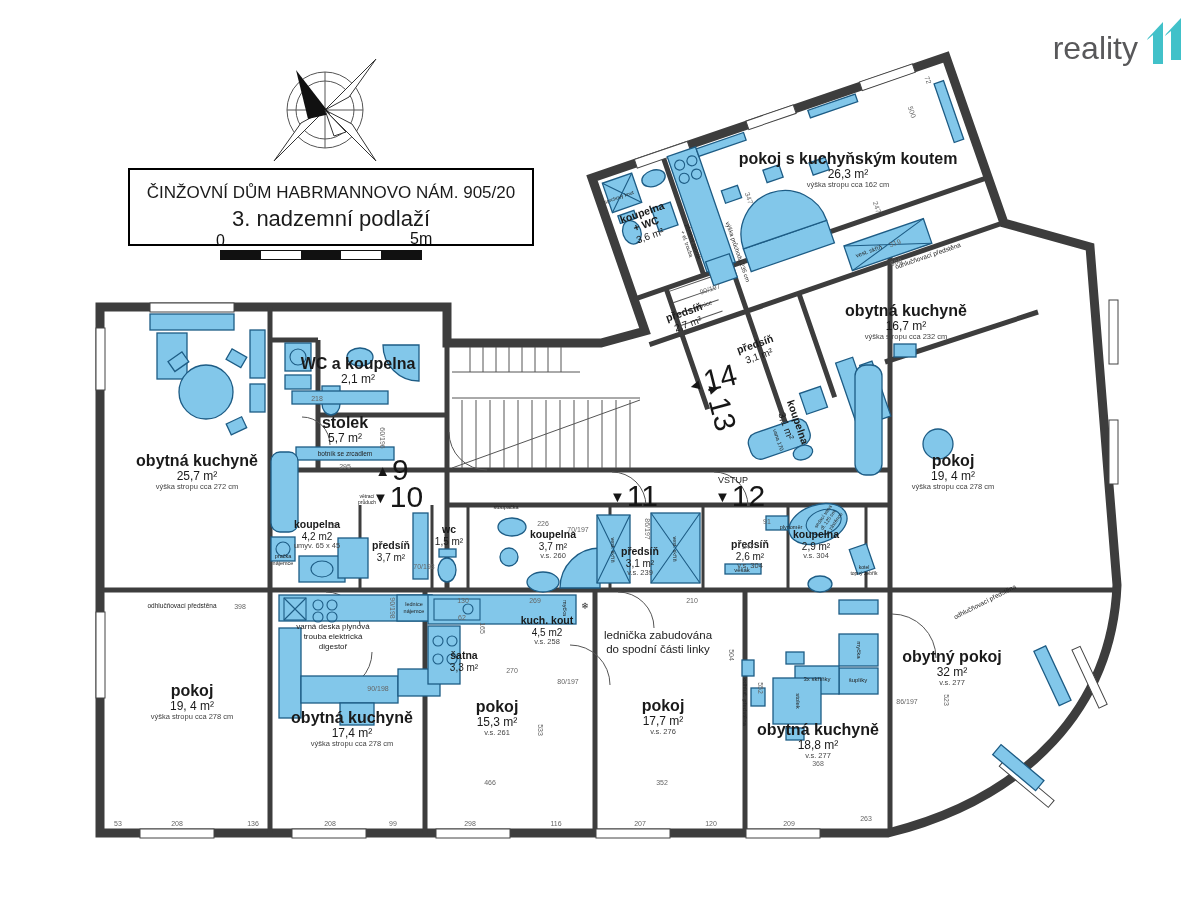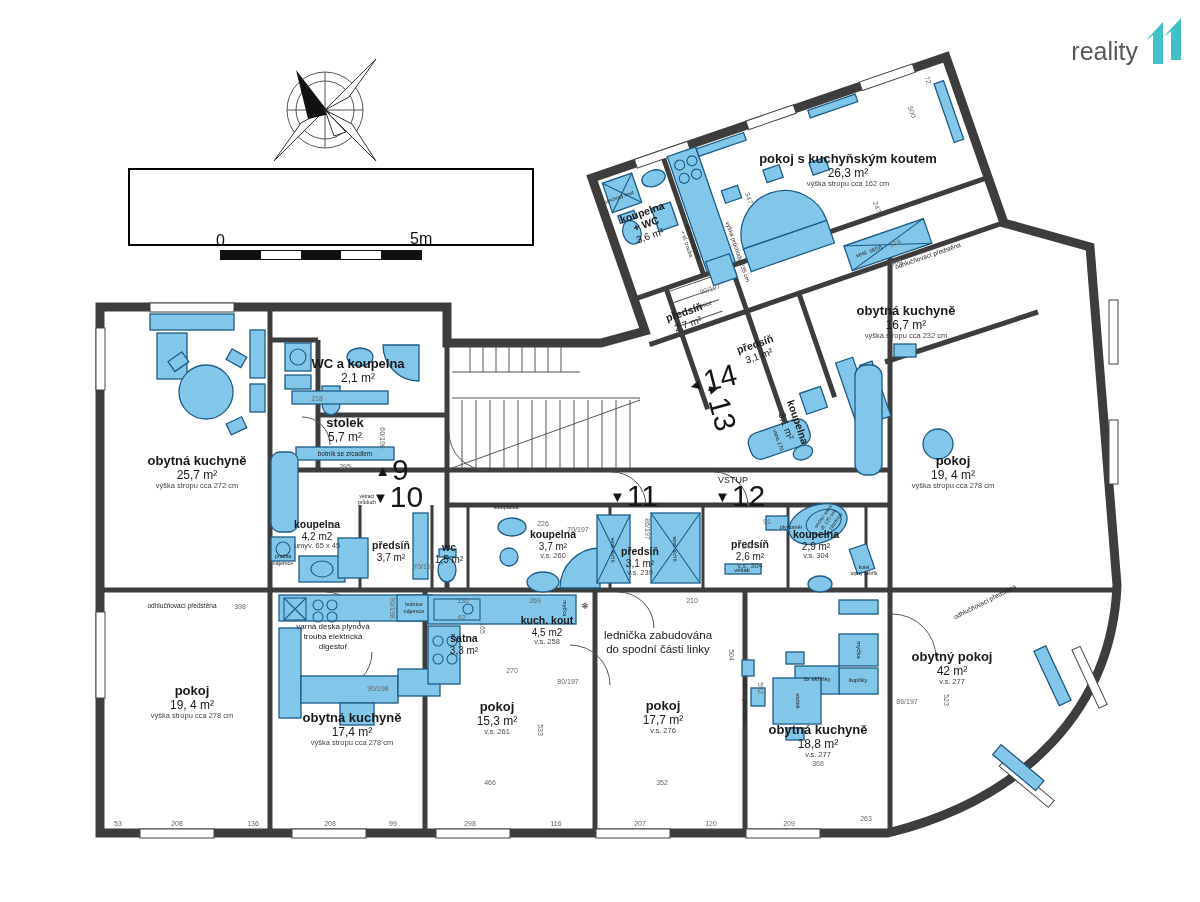--- a/index.html
+++ b/index.html
@@ -7,42 +7,42 @@
          font-family:"Liberation Sans",sans-serif;color:#1a1a1a;}
   #plan-svg{position:absolute;left:0;top:0;}
   .wall{stroke:#3d3d3d;stroke-width:9;fill:none;stroke-linejoin:miter;}
   .iw{stroke:#3d3d3d;stroke-width:5;fill:none;}
   .iw2{stroke:#3d3d3d;stroke-width:3;fill:none;}
   .thin{stroke:#555;stroke-width:1;fill:none;}
   .fx{fill:#82c7ea;stroke:#1d5c85;stroke-width:1.3;}
   .fxn{fill:none;stroke:#1d5c85;stroke-width:1.1;}
   .win{fill:#fff;stroke:#444;stroke-width:1;}
   .room{position:absolute;transform:translate(-50%,-50%);text-align:center;line-height:1.12;white-space:nowrap;}
-  .room .rname{font-weight:bold;font-size:13px;white-space:pre-line;}
+  .room .rname{font-weight:bold;font-size:16px;white-space:pre-line;}
   .room .rarea{font-size:12px;}
   .room .rnote{font-size:7.5px;color:#444;}
   .room.sm .rname{font-size:10.5px;}
   .room.sm .rarea{font-size:10px;}
   .unit{position:absolute;transform:translate(-50%,-50%);font-size:30px;color:#161616;
         display:flex;align-items:center;gap:2px;white-space:nowrap;}
   .unit .ua{font-size:15px;}
   .unit.r75{transform:translate(-50%,-50%) rotate(75deg);}
   .unit.rm14{transform:translate(-50%,-50%) rotate(-14deg);}
   .ann{position:absolute;font-size:8px;color:#222;text-align:center;white-space:pre-line;line-height:1.25;}
   .dim{position:absolute;font-size:7px;color:#666;white-space:nowrap;}
   #title-box{position:absolute;left:128px;top:168px;width:402px;height:74px;border:2px solid #000;
     display:flex;flex-direction:column;justify-content:center;align-items:center;gap:3px;background:#fff;}
   #title-box .tb1{font-size:17px;}
   #title-box .tb2{font-size:22px;}
   #scale-bar{position:absolute;left:220px;top:250px;width:200px;height:8px;border:1px solid #111;display:flex;}
   #scale-bar .seg{flex:1;}
   #scale-bar .b{background:#111;} #scale-bar .w{background:#fff;}
   .scale-lab{position:absolute;font-size:16px;color:#111;}
   #logo{position:absolute;right:14px;top:18px;display:flex;align-items:flex-end;gap:4px;}
-  #logo .logo-text{font-size:25px;color:#58585a;font-weight:500;line-height:1;}
+  #logo .logo-text{font-size:32px;color:#58585a;font-weight:500;line-height:1;}
 </style>
 </head>
 <body>
 
 <div id="stage">
 
 <svg id="plan-svg" width="1200" height="902" viewBox="0 0 1200 902">
 
   <g>
     <path class="wall" d="M100,307 L447,307 L447,343 L601,343 L645,331 L592,178 L946,57 L1004,223 L1090,247 L1117,585 C1112,706 1028,798 888,833 L100,833 Z"></path>
@@ -237,20 +237,22 @@
     <path class="thin" d="M287,110 H363 M325,72 V148"></path>
     <path d="M325,110 L376,59 L349,97 Z" fill="#fff" stroke="#333" stroke-width="1"></path>
     <path d="M325,110 L274,161 L301,123 Z" fill="#fff" stroke="#333" stroke-width="1"></path>
     <path d="M325,110 L376,161 L352,124 Z" fill="#fff" stroke="#333" stroke-width="1"></path>
     <path d="M296,70 L330,114 L308,119 Z" fill="#111"></path>
     <path d="M325,110 L346,132 L334,136 Z" fill="#fff" stroke="#333" stroke-width="1"></path>
   </g>
 </svg>
 
 <div id="title-box">
+  <div class="tb1">ČINŽOVNÍ DŮM HABRMANNOVO NÁM. 905/20</div>
+  <div class="tb2">3. nadzemní podlaží</div>
 </div>
 
 <span class="scale-lab" style="left:216px;top:232px">0</span>
 <span class="scale-lab" style="left:410px;top:230px">5m</span>
 <div id="scale-bar">
   <div class="seg b"></div>
       <div class="seg w"></div>
       <div class="seg b"></div>
       <div class="seg w"></div>
       <div class="seg b"></div>
@@ -279,21 +281,21 @@
     </div>
 <div class="room sm" style="left:317px;top:535px">
       <div class="rname">koupelna</div>
       <div class="rarea">4,2 m2</div>
       <div class="rnote">umyv. 65 x 45</div>
     </div>
 <div class="room sm" style="left:391px;top:551px">
       <div class="rname">předsíň</div>
       <div class="rarea">3,7 m²</div>
     </div>
-<div class="room sm" style="left:449px;top:553px">
+<div class="room sm" style="left:449px;top:535px">
       <div class="rname">wc</div>
       <div class="rarea">1,5 m²</div>
     </div>
 <div class="room sm" style="left:553px;top:545px">
       <div class="rname">koupelna</div>
       <div class="rarea">3,7 m²</div>
       <div class="rnote">v.s. 260</div>
     </div>
 <div class="room sm" style="left:640px;top:562px">
       <div class="rname">předsíň</div>
@@ -313,21 +315,21 @@
 <div class="room" style="left:192px;top:702px">
       <div class="rname">pokoj</div>
       <div class="rarea">19, 4 m²</div>
       <div class="rnote">výška stropu cca 278 cm</div>
     </div>
 <div class="room" style="left:352px;top:729px">
       <div class="rname">obytná kuchyně</div>
       <div class="rarea">17,4 m²</div>
       <div class="rnote">výška stropu cca 278 cm</div>
     </div>
-<div class="room sm" style="left:464px;top:644px">
+<div class="room sm" style="left:464px;top:661px">
       <div class="rname">šatna</div>
       <div class="rarea">3,3 m²</div>
     </div>
 <div class="room sm" style="left:547px;top:631px">
       <div class="rname">kuch. kout</div>
       <div class="rarea">4,5 m2</div>
       <div class="rnote">v.s. 258</div>
     </div>
 <div class="room" style="left:497px;top:718px">
       <div class="rname">pokoj</div>
@@ -339,21 +341,21 @@
       <div class="rarea">17,7 m²</div>
       <div class="rnote">v.s. 276</div>
     </div>
 <div class="room" style="left:818px;top:741px">
       <div class="rname">obytná kuchyně</div>
       <div class="rarea">18,8 m²</div>
       <div class="rnote">v.s. 277</div>
     </div>
 <div class="room" style="left:952px;top:668px">
       <div class="rname">obytný pokoj</div>
-      <div class="rarea">42 m²</div>
+      <div class="rarea">32 m²</div>
       <div class="rnote">v.s. 277</div>
     </div>
 <div class="room" style="left:953px;top:472px">
       <div class="rname">pokoj</div>
       <div class="rarea">19, 4 m²</div>
       <div class="rnote">výška stropu cca 278 cm</div>
     </div>
 <div class="room" style="left:906px;top:322px">
       <div class="rname">obytná kuchyně</div>
       <div class="rarea">16,7 m²</div>

